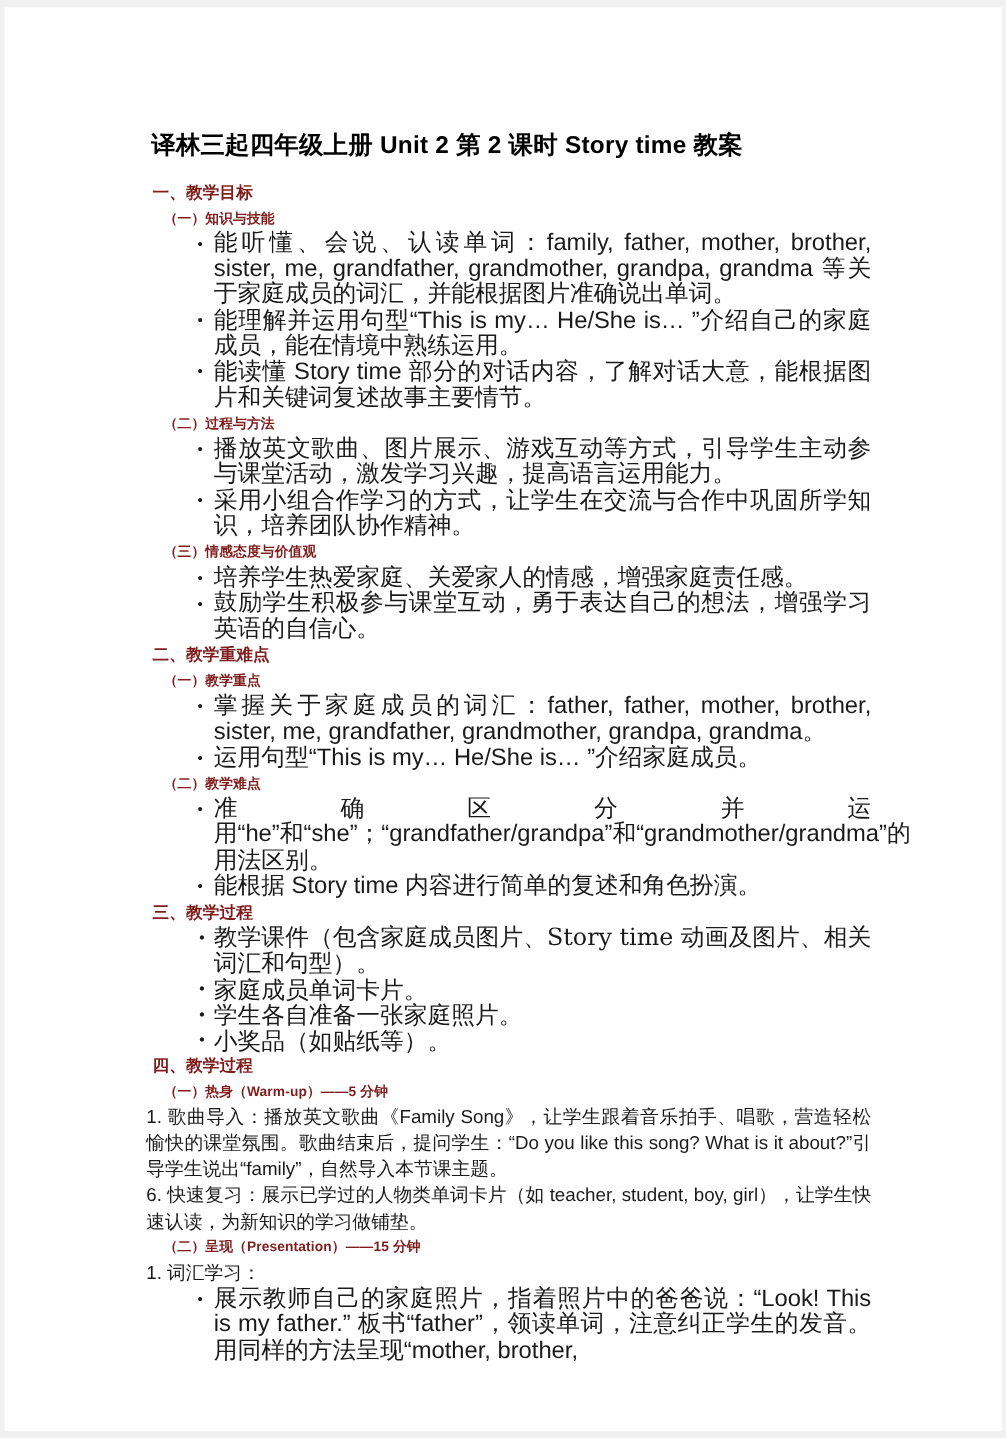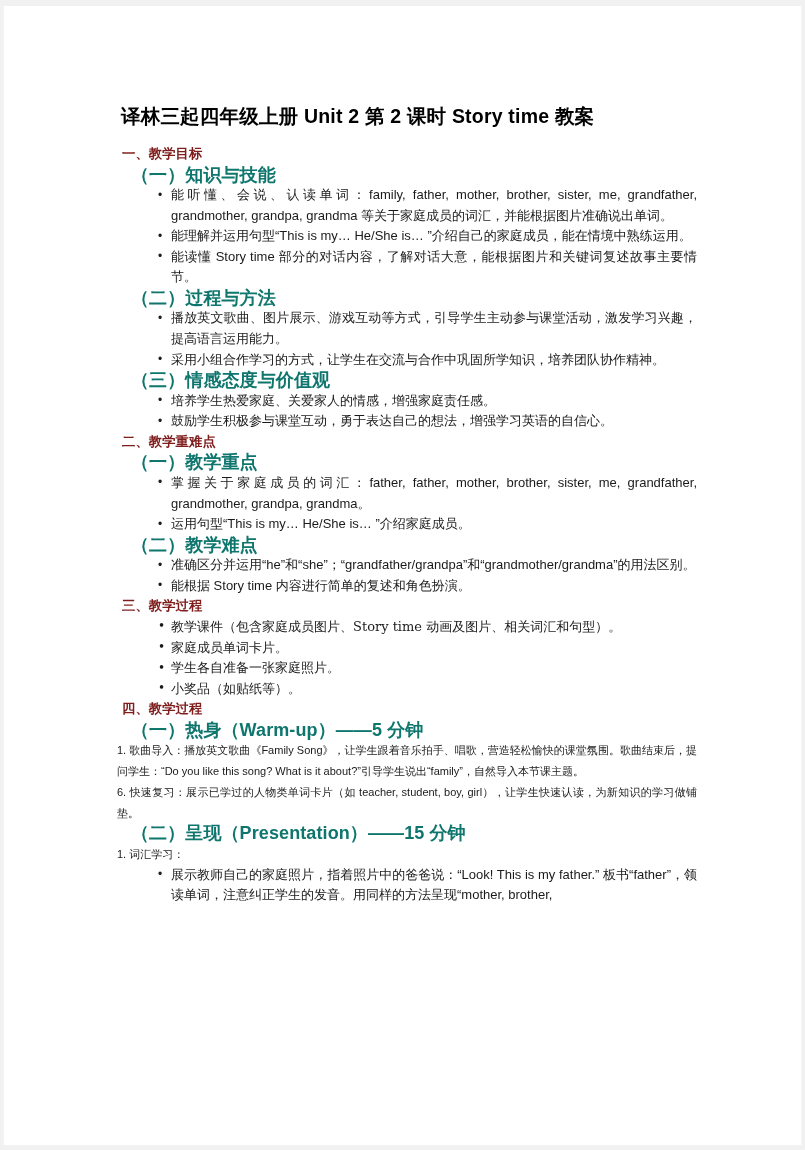--- a/index.html
+++ b/index.html
@@ -59,38 +59,38 @@
     font-size: 13.3px;
     line-height: 20.5px;
     color: #7f1d1d;
     margin: 0 0 0 5px;
     letter-spacing: 0.1px;
   }
   
   .h2row {
     font-family: "Liberation Sans", "DejaVu Sans", sans-serif;
     font-weight: bold;
-    font-size: 18px;
+    font-size: 11px;
     line-height: 20.5px;
-    color: #0f766e;
+    color: #7f1d1d;
     margin: 0 0 0 14px;
     letter-spacing: 0.1px;
   }
 
   
   ul.blist {
     list-style: none;
     margin: 0;
     padding: 0;
   }
   ul.blist > li {
     position: relative;
     padding-left: 54px;
     margin: 0;
-    font-size: 13px;
+    font-size: 19px;
     line-height: 20.6px;
     color: #1a1a1a;
     text-align: justify;
     text-justify: inter-ideograph;
   }
   ul.blist > li::before {
     content: "\2022";
     position: absolute;
     left: 41px;
     top: -0.5px;
@@ -106,21 +106,21 @@
   .serif li, p.serif {
     font-family: "DejaVu Serif", "Liberation Serif", serif;
   }
   .serif li {
     text-align: left;
   }
 
   
   p.para {
     margin: 0;
-    font-size: 11px;
+    font-size: 15px;
     line-height: 20.8px;
     color: #1a1a1a;
     text-align: justify;
     text-justify: inter-ideograph;
     text-indent: 0;
   }
 </style>
 </head>
 <body>
 

